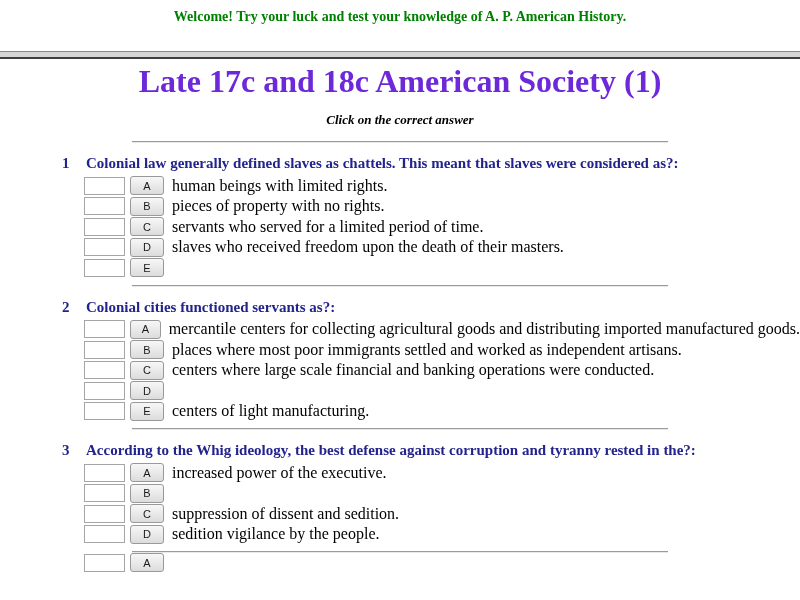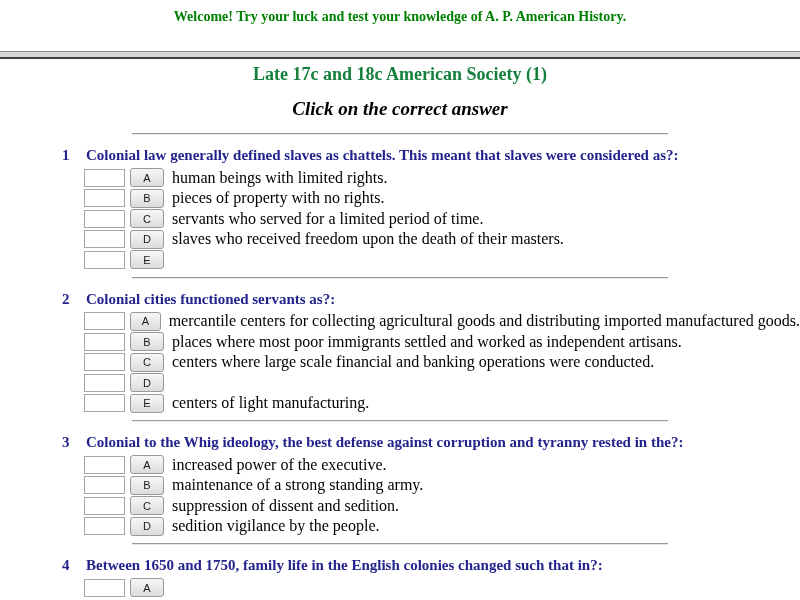--- a/index.html
+++ b/index.html
@@ -15,25 +15,25 @@
   }
   
   .frame-divider{
     height:5px;background:#d6d6d6;
     border-top:1px solid #8a8a8a;border-bottom:2px solid #404040;
   }
   
   .main-frame{height:541px;overflow:hidden;}
   h1.quiz-title{
     margin:6px 0 0 0;text-align:center;
-    color:#15803d;font-size:18px;font-weight:bold;line-height:1.0;
+    color:#6d28d9;font-size:32px;font-weight:bold;line-height:1.0;
   }
   .instructions{
     text-align:center;font-weight:bold;font-style:italic;
-    font-size:19px;color:#000;margin-top:15px;margin-bottom:13px;
+    font-size:13px;color:#000;margin-top:15px;margin-bottom:13px;
   }
   .rule{
     width:67%;margin:0 auto;height:0;
     border-top:1px solid #9a9a9a;border-bottom:1px solid #e9e9e9;
   }
   .question{padding-bottom:6px;}
   .q-header{
     margin:12px 0 4px 62px;
     color:#23238e;font-weight:bold;font-size:15px;line-height:17px;
     padding-right:36px;
@@ -120,44 +120,42 @@
           <button class="ans-btn">D</button>
         </div>
         <div class="opt-row">
           <input type="text" class="ans-input" style="">
           <button class="ans-btn">E</button>
           <span class="ans-text">centers of light manufacturing.</span>
         </div>
       </div>
       <div class="question">
         <div class="rule"></div>
-        <div class="q-header"><span class="q-num">3</span><span>Colonial to the Whig ideology, the best defense against corruption and tyranny rested in the?:</span></div>
+        <div class="q-header"><span class="q-num">3</span><span>According to the Whig ideology, the best defense against corruption and tyranny rested in the?:</span></div>
         <div class="opt-row">
           <input type="text" class="ans-input" style="">
           <button class="ans-btn">A</button>
           <span class="ans-text">increased power of the executive.</span>
         </div>
         <div class="opt-row">
           <input type="text" class="ans-input" style="">
           <button class="ans-btn">B</button>
-          <span class="ans-text">maintenance of a strong standing army.</span>
         </div>
         <div class="opt-row">
           <input type="text" class="ans-input" style="">
           <button class="ans-btn">C</button>
           <span class="ans-text">suppression of dissent and sedition.</span>
         </div>
         <div class="opt-row">
           <input type="text" class="ans-input" style="">
           <button class="ans-btn">D</button>
           <span class="ans-text">sedition vigilance by the people.</span>
         </div>
       </div>
       <div class="question">
         <div class="rule"></div>
-        <div class="q-header"><span class="q-num">4</span><span>Between 1650 and 1750, family life in the English colonies changed such that in?:</span></div>
         <div class="opt-row">
           <input type="text" class="ans-input" style="">
           <button class="ans-btn">A</button>
         </div>
       </div>
     </div>
 </div>
 
 </body></html>

